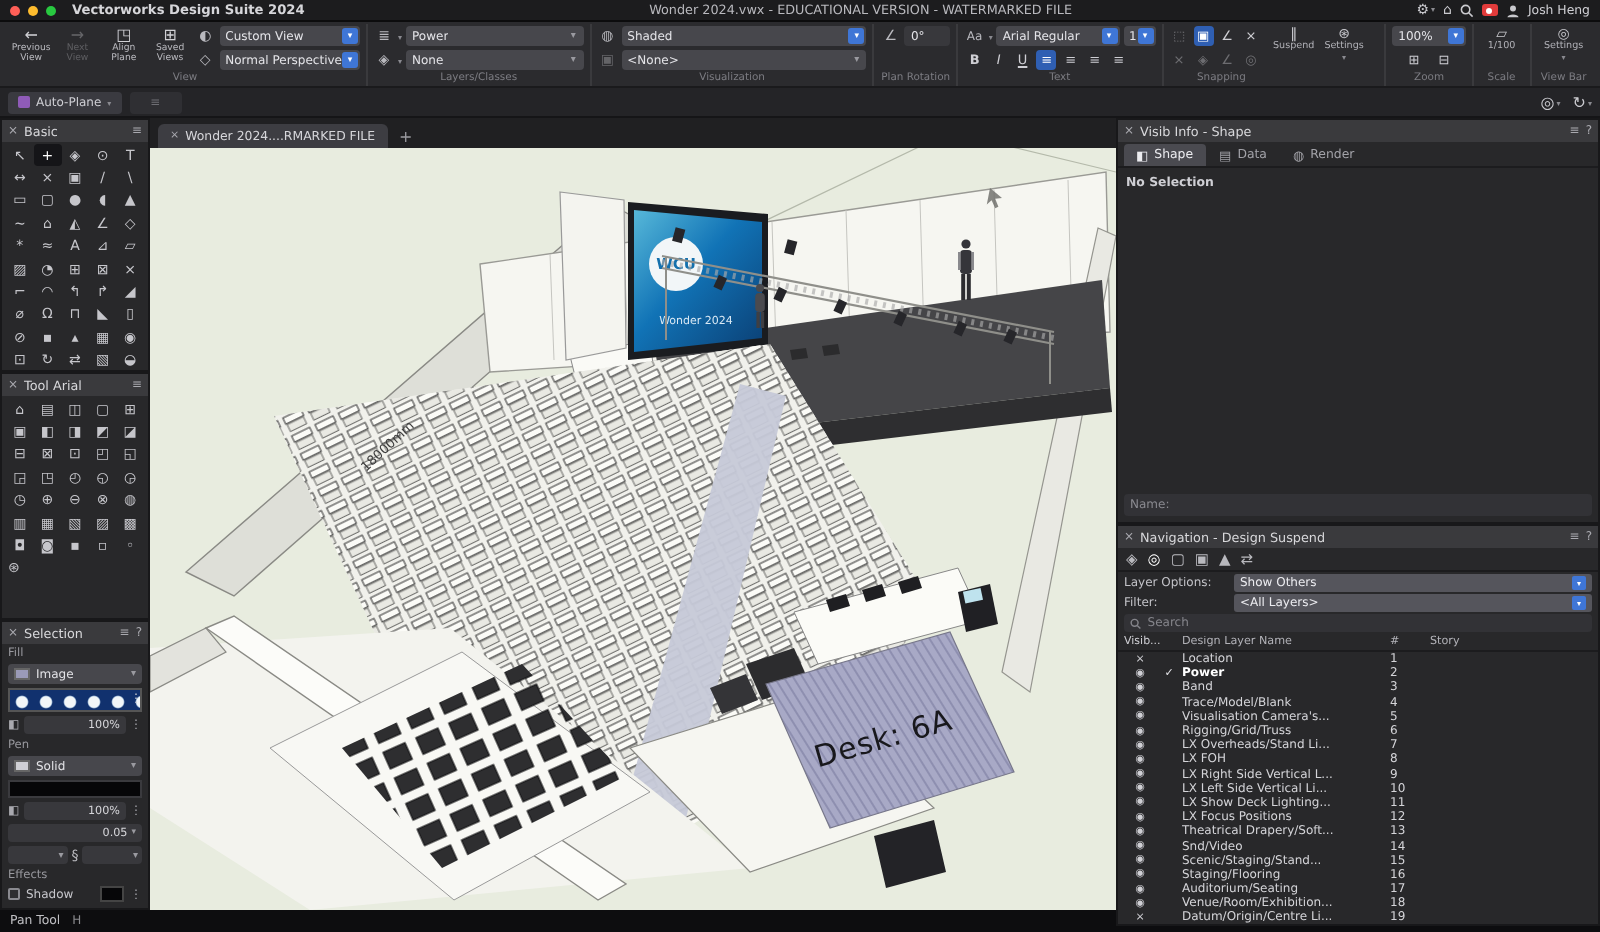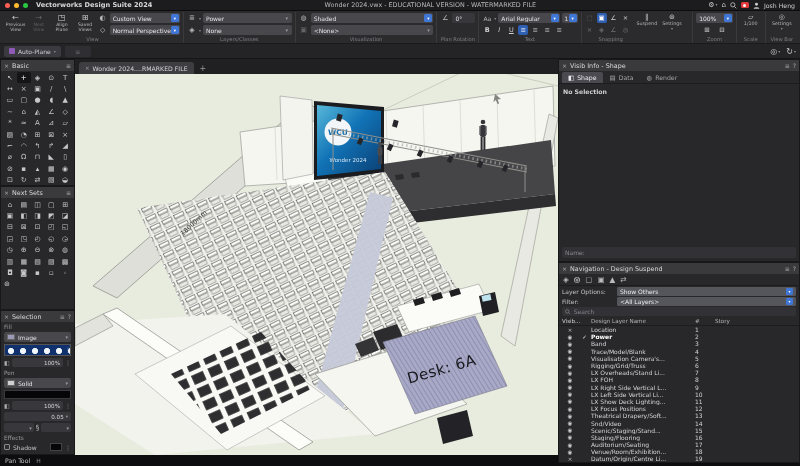--- a/index.html
+++ b/index.html
@@ -422,21 +422,21 @@
         <span class="tool row-bold">↻</span>
         <span class="tool row-bold">⇄</span>
         <span class="tool row-bold">▧</span>
         <span class="tool row-bold">◒</span>
       </div>
   </div>
 
   <div class="palette" style="left:0;top:186px;width:75px;height:124px">
     <div class="pal-title">
       <span class="x">×</span>
-      <span class="name">Next Sets</span>
+      <span class="name">Tool Arial</span>
       <span class="sp">
           <span>≡</span>
         </span>
     </div>
     <div class="toolgrid">
         <span class="tool row-bold">⌂</span>
         <span class="tool row-bold">▤</span>
         <span class="tool row-bold">◫</span>
         <span class="tool row-bold">▢</span>
         <span class="tool row-bold">⊞</span>

